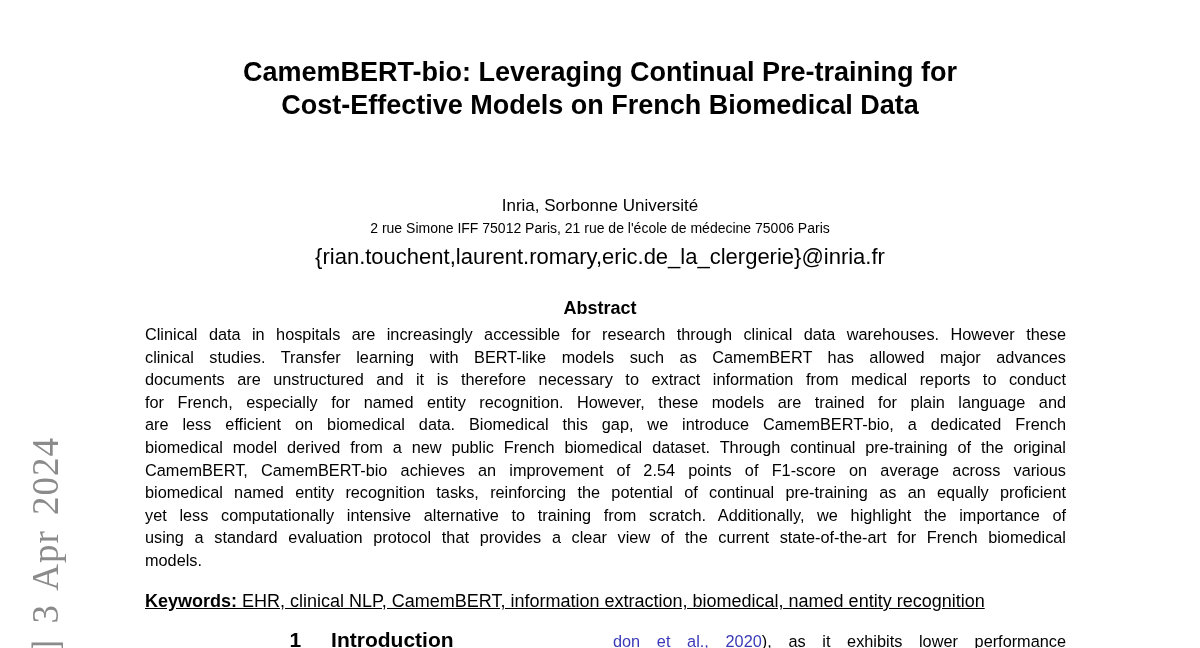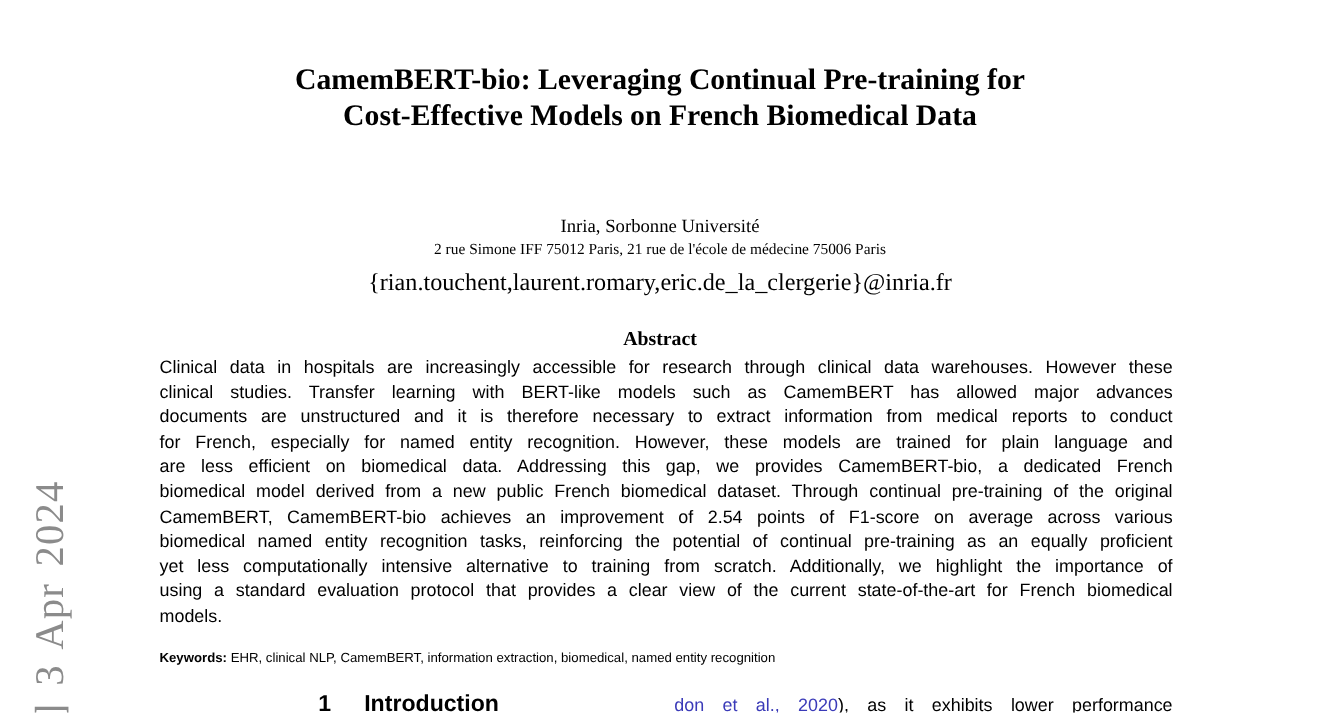--- a/index.html
+++ b/index.html
@@ -26,21 +26,20 @@
     white-space: nowrap;
     letter-spacing: 1px;
     word-spacing: 5px;
   }
 
   .center-line {
     position: absolute;
     left: 0;
     width: 1200px;
     text-align: center;
-    font-family: Liberation Serif, serif;
   }
 
   .title {
     top: 56px;
     font-size: 27px;
     font-weight: bold;
     line-height: 33px;
   }
   .title .line { white-space: nowrap; }
 
@@ -67,21 +66,22 @@
     text-align: justify;
     text-align-last: justify;
   }
   .abstract .line:last-child { text-align-last: left; }
 
   .keywords {
     position: absolute;
     top: 591px;
     left: 145px;
     width: 921px;
-    font-size: 12px;
+    font-size: 18px;
+    text-decoration: underline;
   }
   .keywords .label { font-weight: bold; }
 
   .section-heading {
     position: absolute;
     top: 628px;
     left: 145px;
     width: 453px;
     text-align: center;
     font-weight: bold;
@@ -121,21 +121,21 @@
 
   <div class="center-line email">{rian.touchent,laurent.romary,eric.de_la_clergerie}@inria.fr</div>
 
   <div class="center-line abstract-heading">Abstract</div>
 
   <div class="abstract">
       <div class="line">Clinical data in hospitals are increasingly accessible for research through clinical data warehouses. However these</div>
       <div class="line">clinical studies. Transfer learning with BERT-like models such as CamemBERT has allowed major advances</div>
       <div class="line">documents are unstructured and it is therefore necessary to extract information from medical reports to conduct</div>
       <div class="line">for French, especially for named entity recognition. However, these models are trained for plain language and</div>
-      <div class="line">are less efficient on biomedical data. Addressing this gap, we provides CamemBERT-bio, a dedicated French</div>
+      <div class="line">are less efficient on biomedical data. Biomedical this gap, we introduce CamemBERT-bio, a dedicated French</div>
       <div class="line">biomedical model derived from a new public French biomedical dataset. Through continual pre-training of the original</div>
       <div class="line">CamemBERT, CamemBERT-bio achieves an improvement of 2.54 points of F1-score on average across various</div>
       <div class="line">biomedical named entity recognition tasks, reinforcing the potential of continual pre-training as an equally proficient</div>
       <div class="line">yet less computationally intensive alternative to training from scratch. Additionally, we highlight the importance of</div>
       <div class="line">using a standard evaluation protocol that provides a clear view of the current state-of-the-art for French biomedical</div>
       <div class="line">models.</div>
     </div>
 
   <div class="keywords">
     <span class="label">Keywords:</span><span> EHR, clinical NLP, CamemBERT, information extraction, biomedical, named entity recognition</span>

